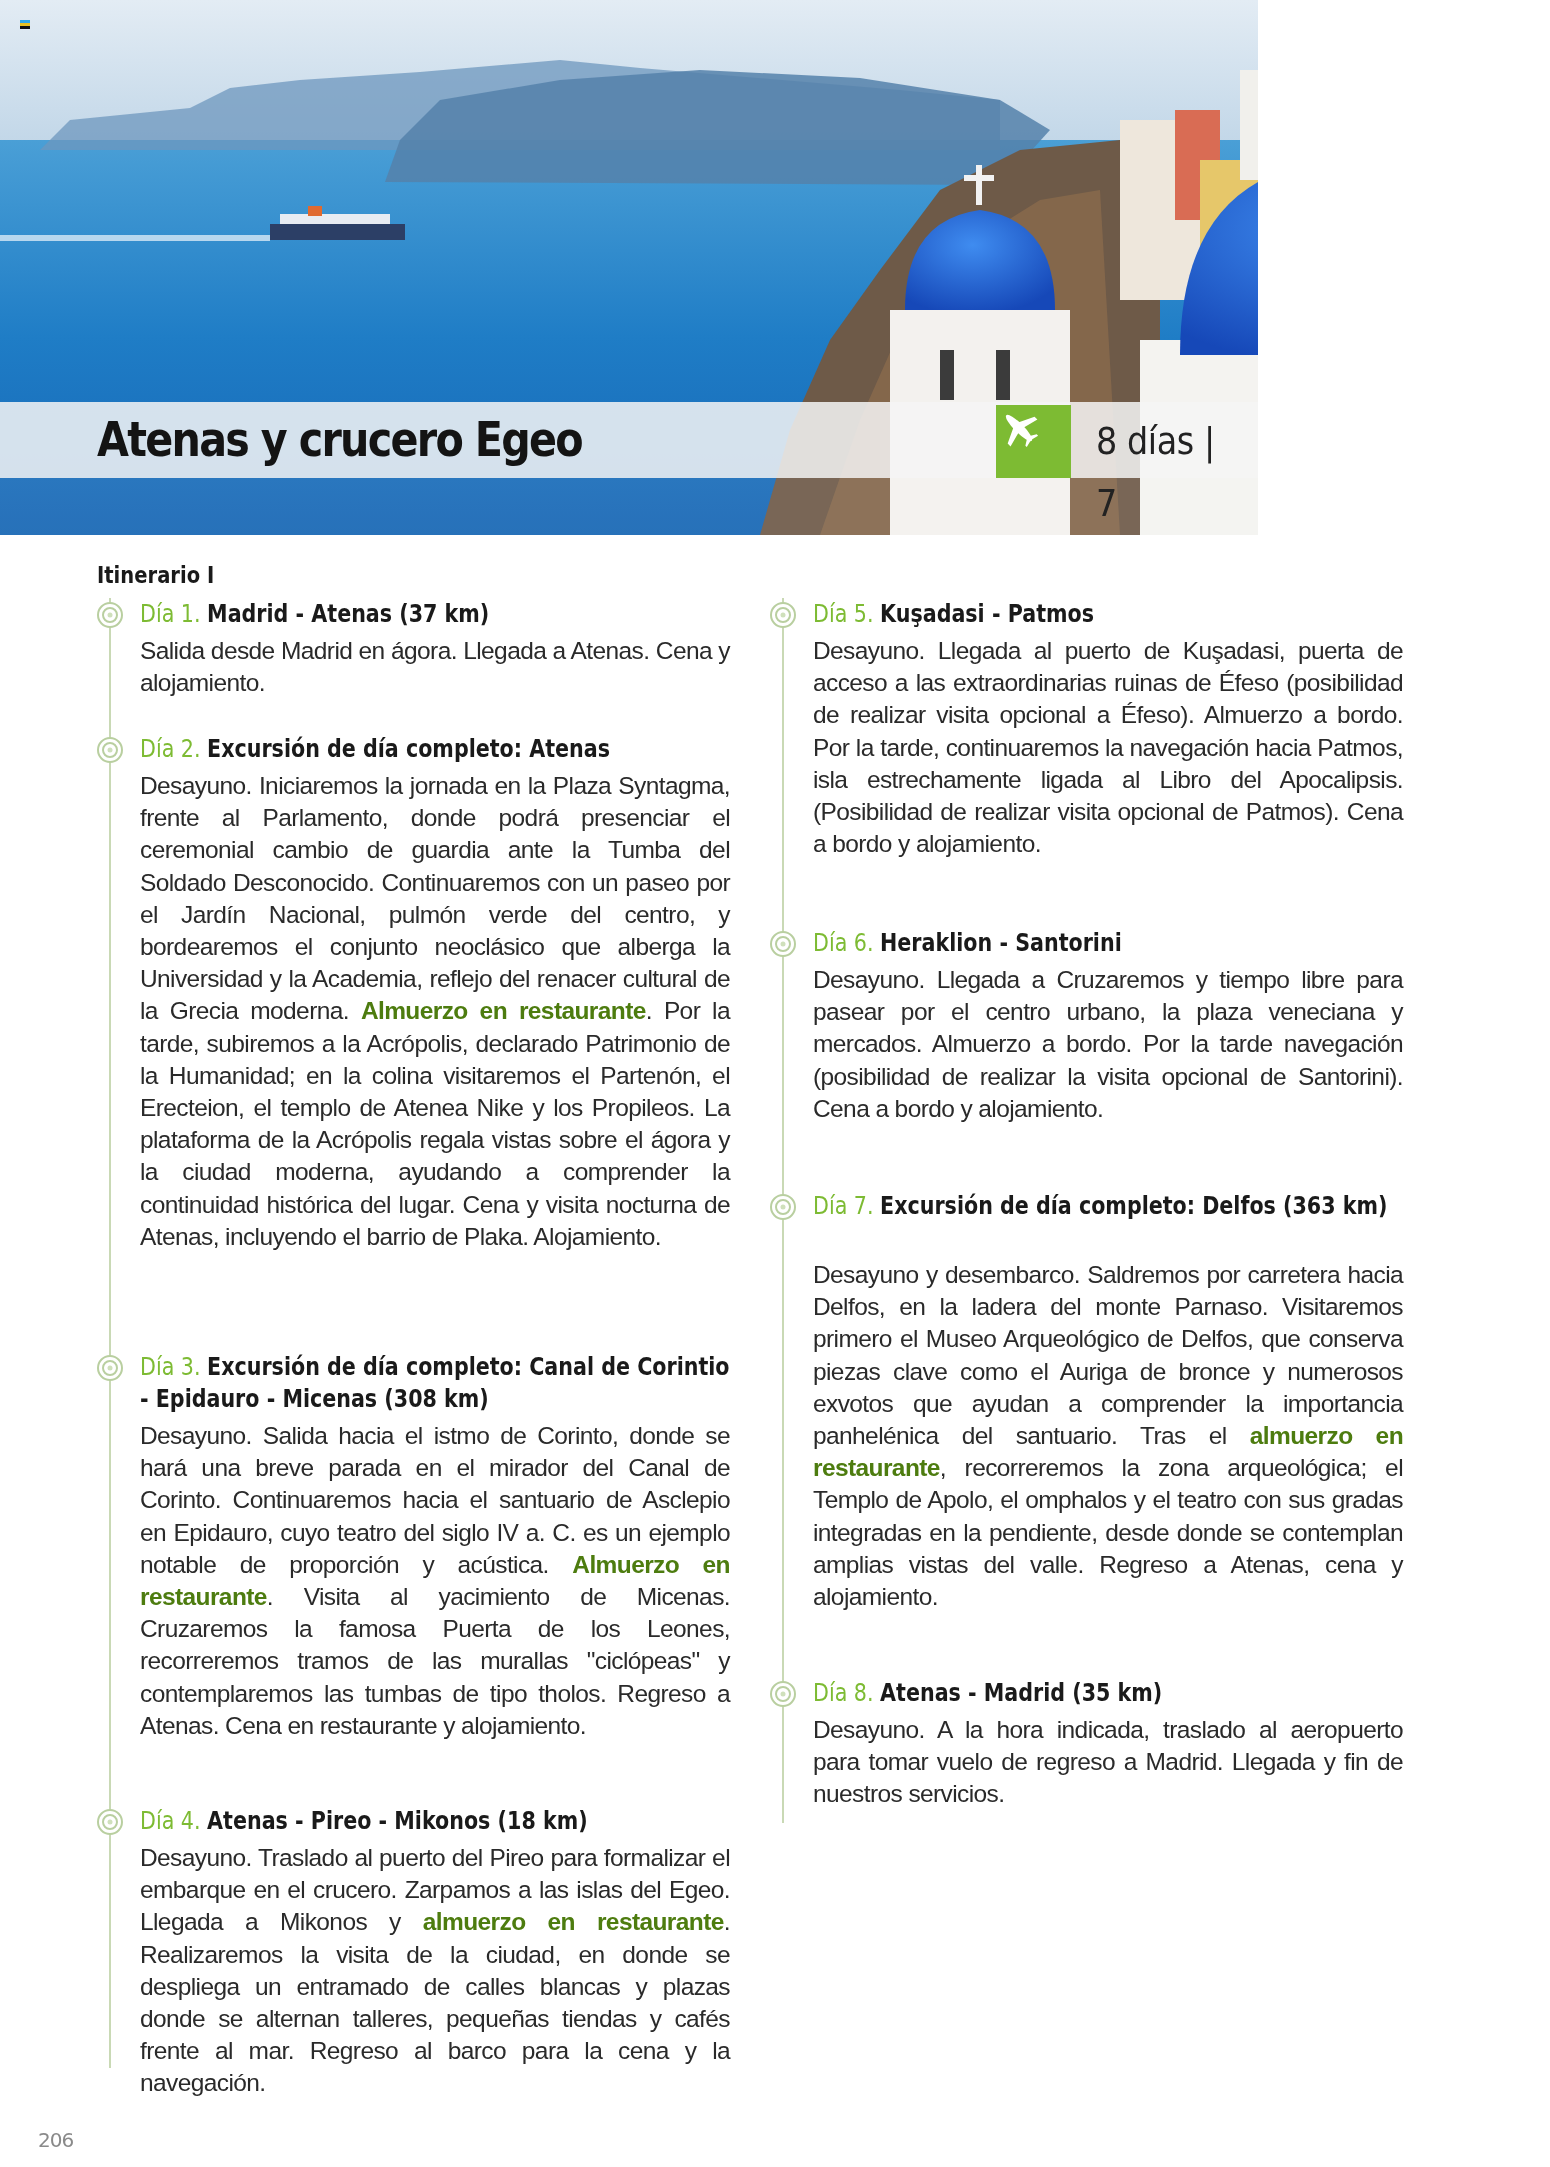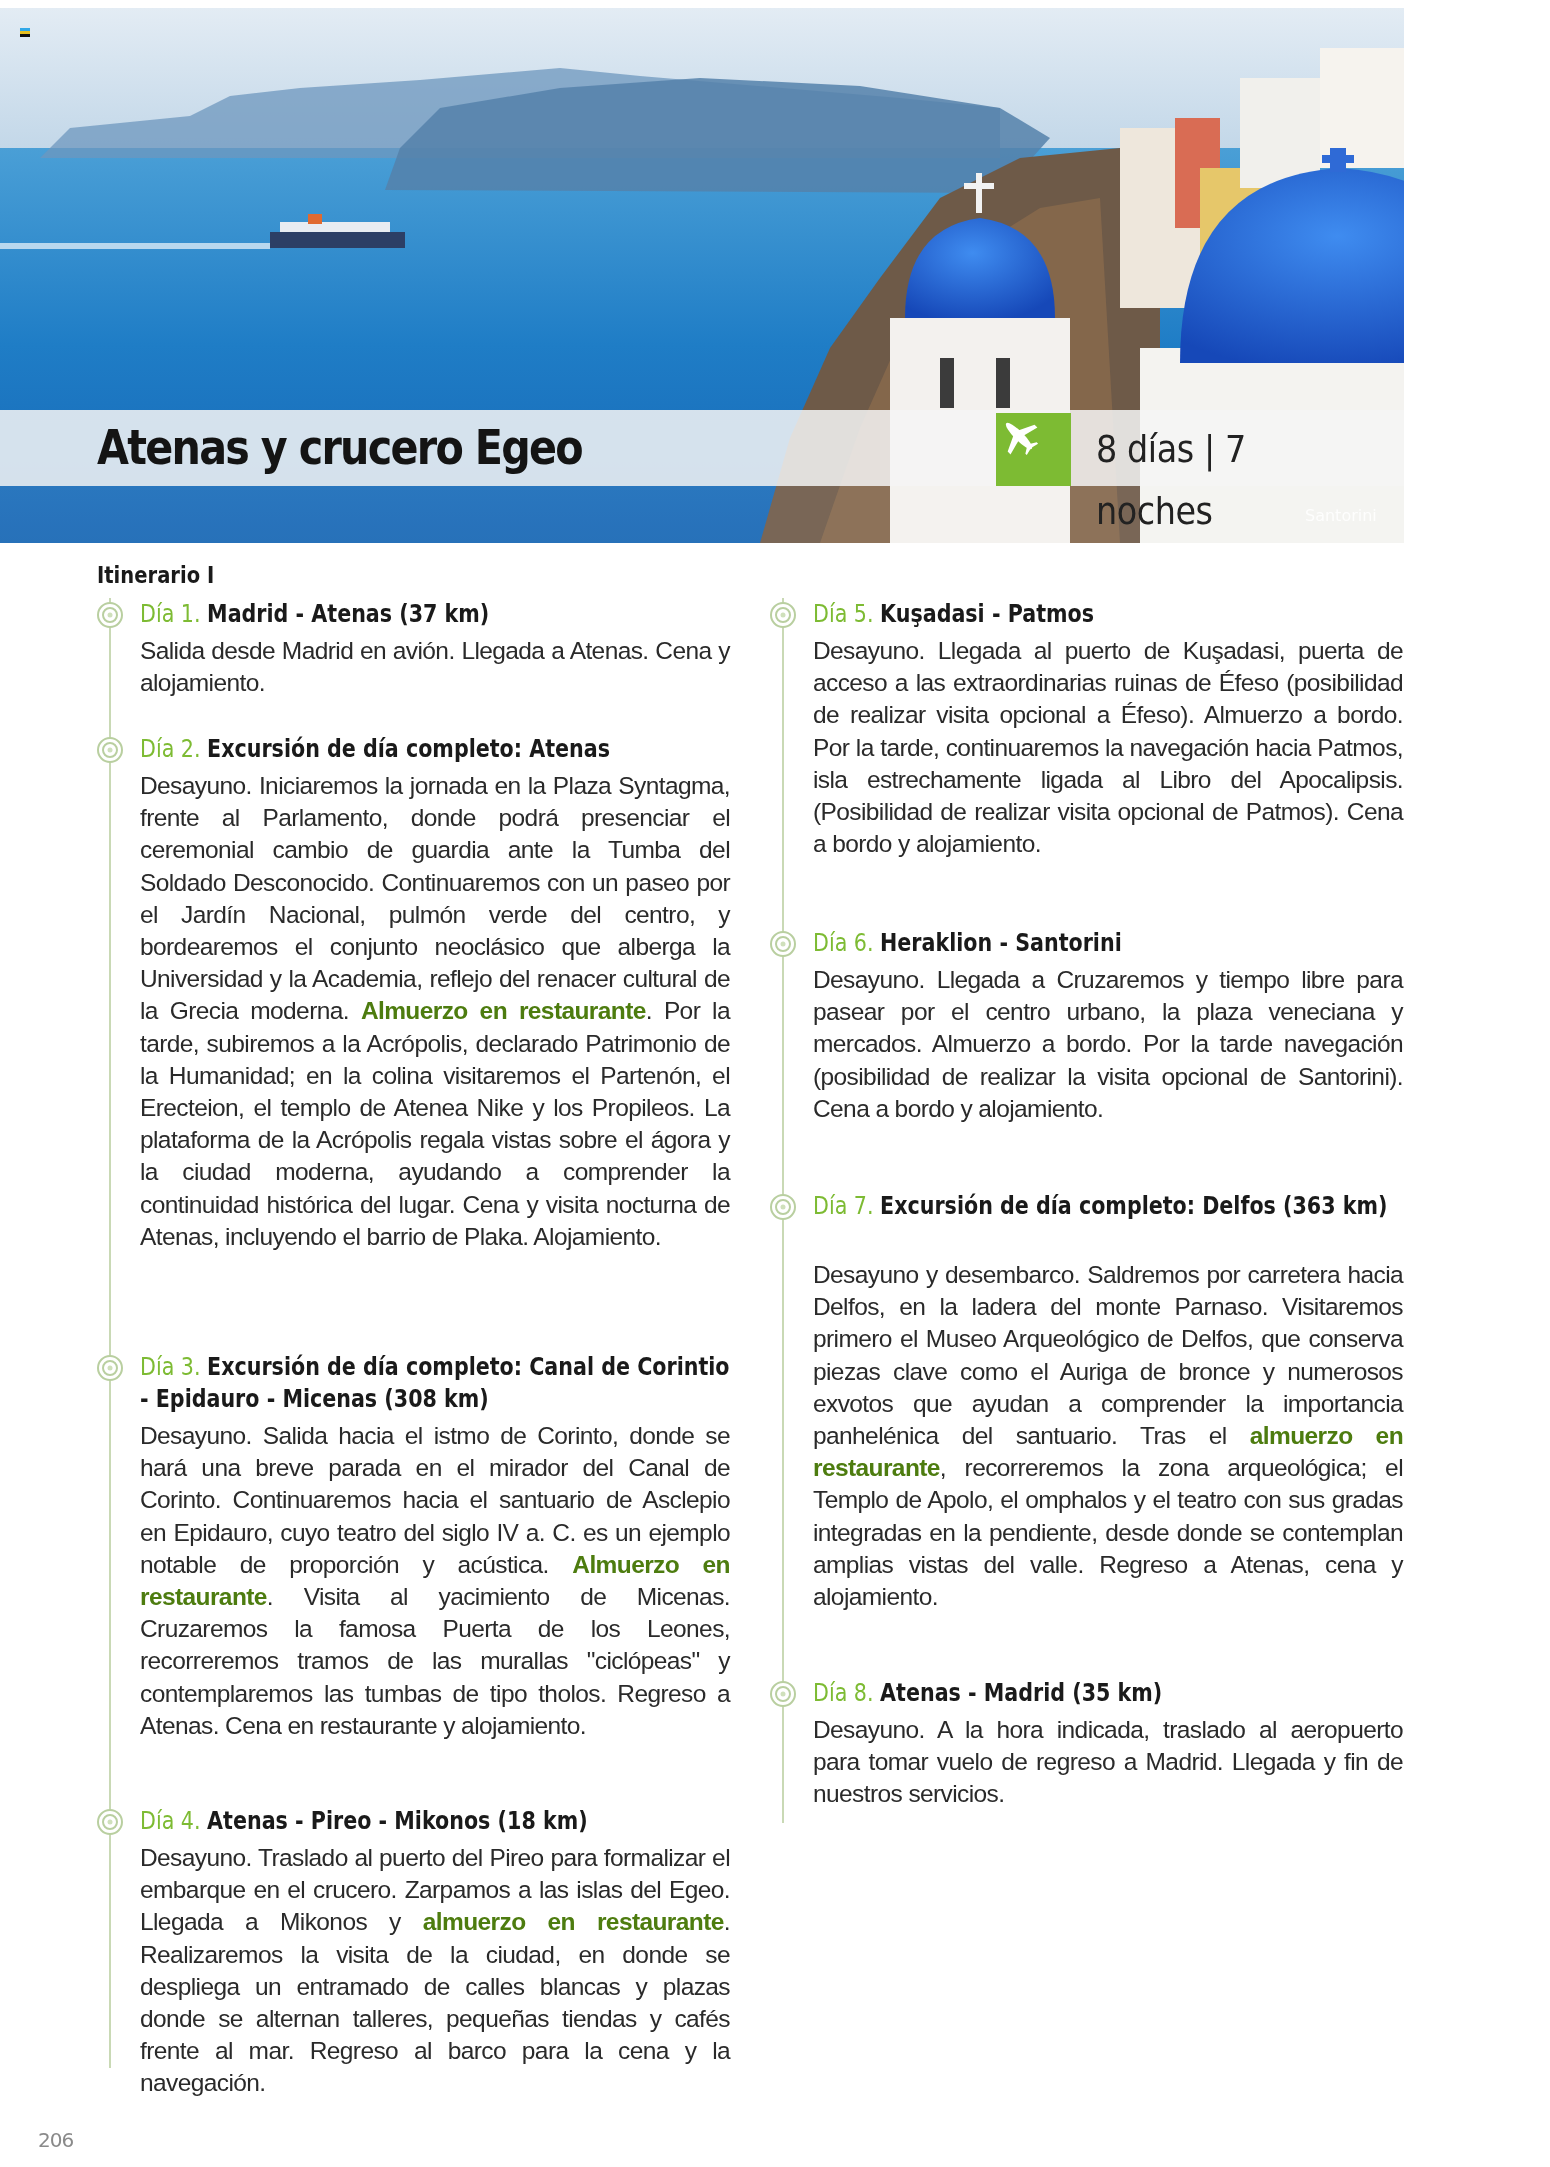--- a/index.html
+++ b/index.html
@@ -1,20 +1,20 @@
 <!DOCTYPE html>
 <html><head>
 <meta charset="utf-8">
 <style>
   * { box-sizing: border-box; margin: 0; padding: 0; }
   html, body { width: 1550px; height: 2167px; background: #ffffff; overflow: hidden; }
   body { position: relative; font-family: "Liberation Sans", sans-serif; color: #2a2a2a; }
 
   
-  .hero { position: absolute; left: 0; top: 8px; width: 1404px; height: 535px; overflow: hidden;
+  .hero { position: absolute; left: 0; top: 0; width: 1258px; height: 535px; overflow: hidden;
           background: linear-gradient(180deg, #dbe7f1 0%, #c9dbea 18%, #b6cfe3 30%, #7fb1d8 36%, #2f86c8 48%, #1a74c0 65%, #1466b2 100%); }
   .hero svg { position: absolute; left: 0; top: 0; }
   .reg-mark { position: absolute; left: 20px; top: 20px; width: 10px; height: 10px; }
   .reg-mark span { display: block; height: 3px; }
 
   
   .title-band { position: absolute; left: 0; top: 402px; width: 1550px; height: 76px;
                 background: rgba(245,245,245,0.86); }
   .title-band-dark { position: absolute; left: 0; top: 478px; width: 1550px; height: 57px;
                 background: rgba(255,255,255,0.08); }
@@ -135,21 +135,21 @@
 <div class="column col-left">
   <div class="timeline-line" style="left:14px; top:0; height:1470px;"></div>
 
   <div class="day" style="top:0;">
       <svg class="day-icon" viewBox="0 0 30 30">
         <circle cx="15" cy="15" r="12" fill="#fff" stroke="#b9cfa0" stroke-width="2"></circle>
         <circle cx="15" cy="15" r="7" fill="none" stroke="#b9cfa0" stroke-width="2"></circle>
         <circle cx="15" cy="15" r="2.5" fill="#cfe0bb"></circle>
       </svg>
       <div class="day-head"><span class="num">Día 1. </span><span>Madrid - Atenas (37 km)</span></div>
-      <div class="day-body" style="top: 37px;"><span>Salida desde Madrid en avión. Llegada a Atenas. Cena y alojamiento.</span></div>
+      <div class="day-body" style="top: 37px;"><span>Salida desde Madrid en ágora. Llegada a Atenas. Cena y alojamiento.</span></div>
     </div>
   <div class="day" style="top:135px;">
       <svg class="day-icon" viewBox="0 0 30 30">
         <circle cx="15" cy="15" r="12" fill="#fff" stroke="#b9cfa0" stroke-width="2"></circle>
         <circle cx="15" cy="15" r="7" fill="none" stroke="#b9cfa0" stroke-width="2"></circle>
         <circle cx="15" cy="15" r="2.5" fill="#cfe0bb"></circle>
       </svg>
       <div class="day-head"><span class="num">Día 2. </span><span>Excursión de día completo: Atenas</span></div>
       <div class="day-body" style="top: 37px;"><span>Desayuno. Iniciaremos la jornada en la Plaza Syntagma, frente al Parlamento, donde podrá presenciar el ceremonial cambio de guardia ante la Tumba del Soldado Desconocido. Continuaremos con un paseo por el Jardín Nacional, pulmón verde del centro, y bordearemos el conjunto neoclásico que alberga la Universidad y la Academia, reflejo del renacer cultural de la Grecia moderna. </span><b>Almuerzo en restaurante</b><span>. Por la tarde, subiremos a la Acrópolis, declarado Patrimonio de la Humanidad; en la colina visitaremos el Partenón, el Erecteion, el templo de Atenea Nike y los Propileos. La plataforma de la Acrópolis regala vistas sobre el ágora y la ciudad moderna, ayudando a comprender la continuidad histórica del lugar. Cena y visita nocturna de Atenas, incluyendo el barrio de Plaka. Alojamiento.</span></div>
     </div>

